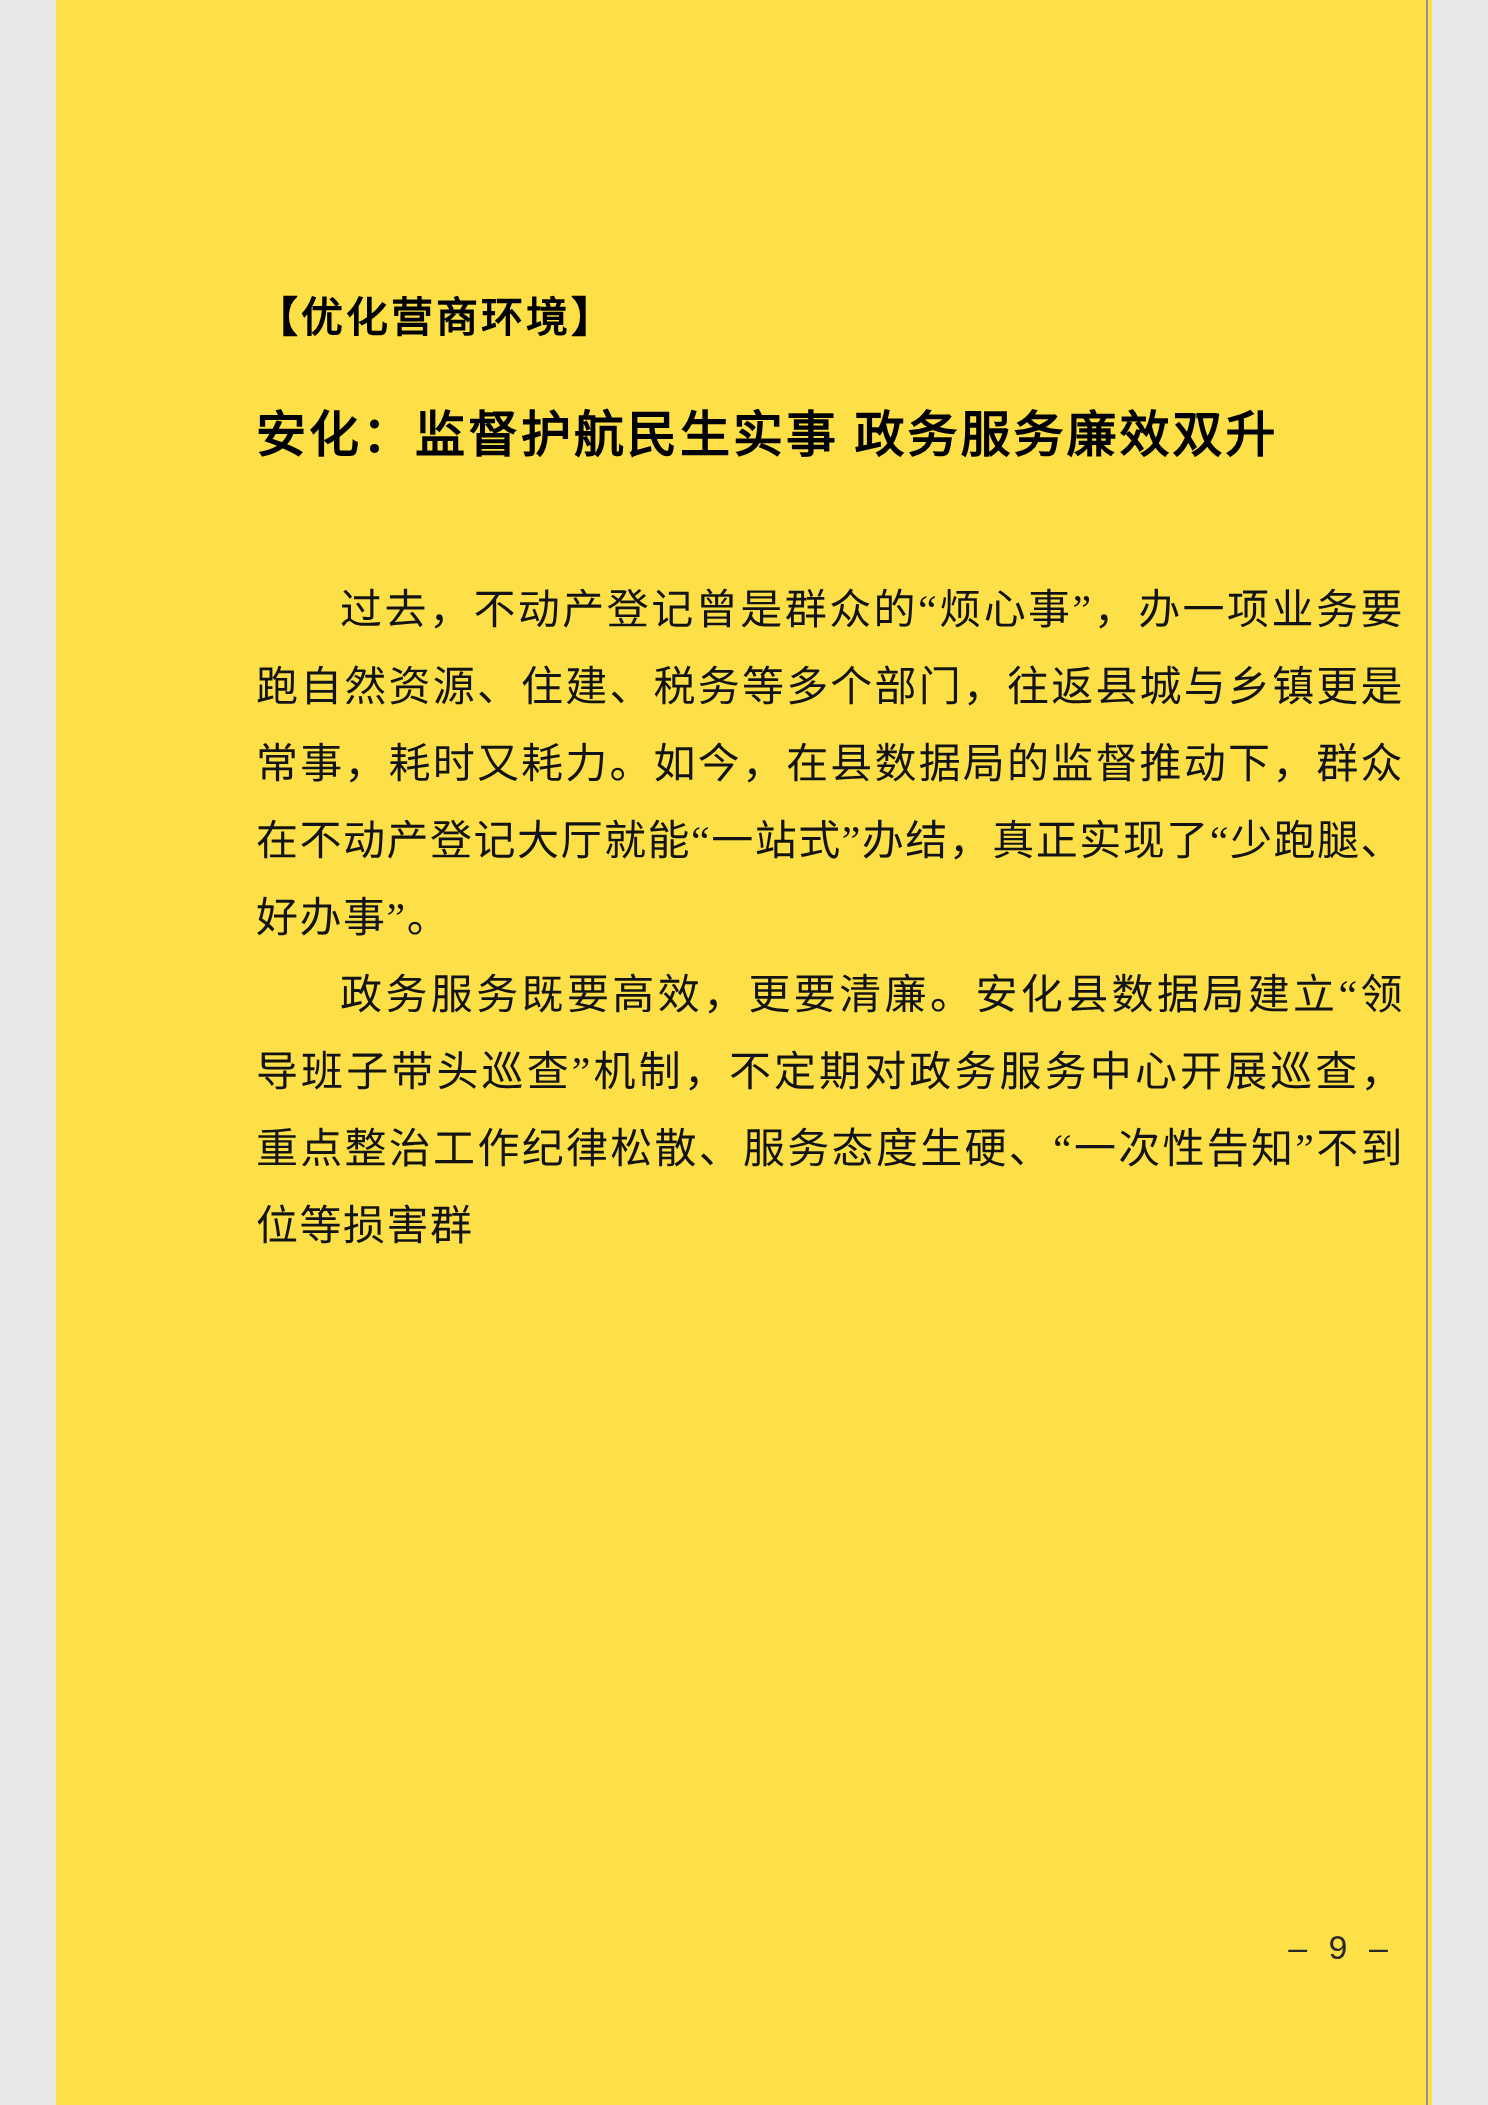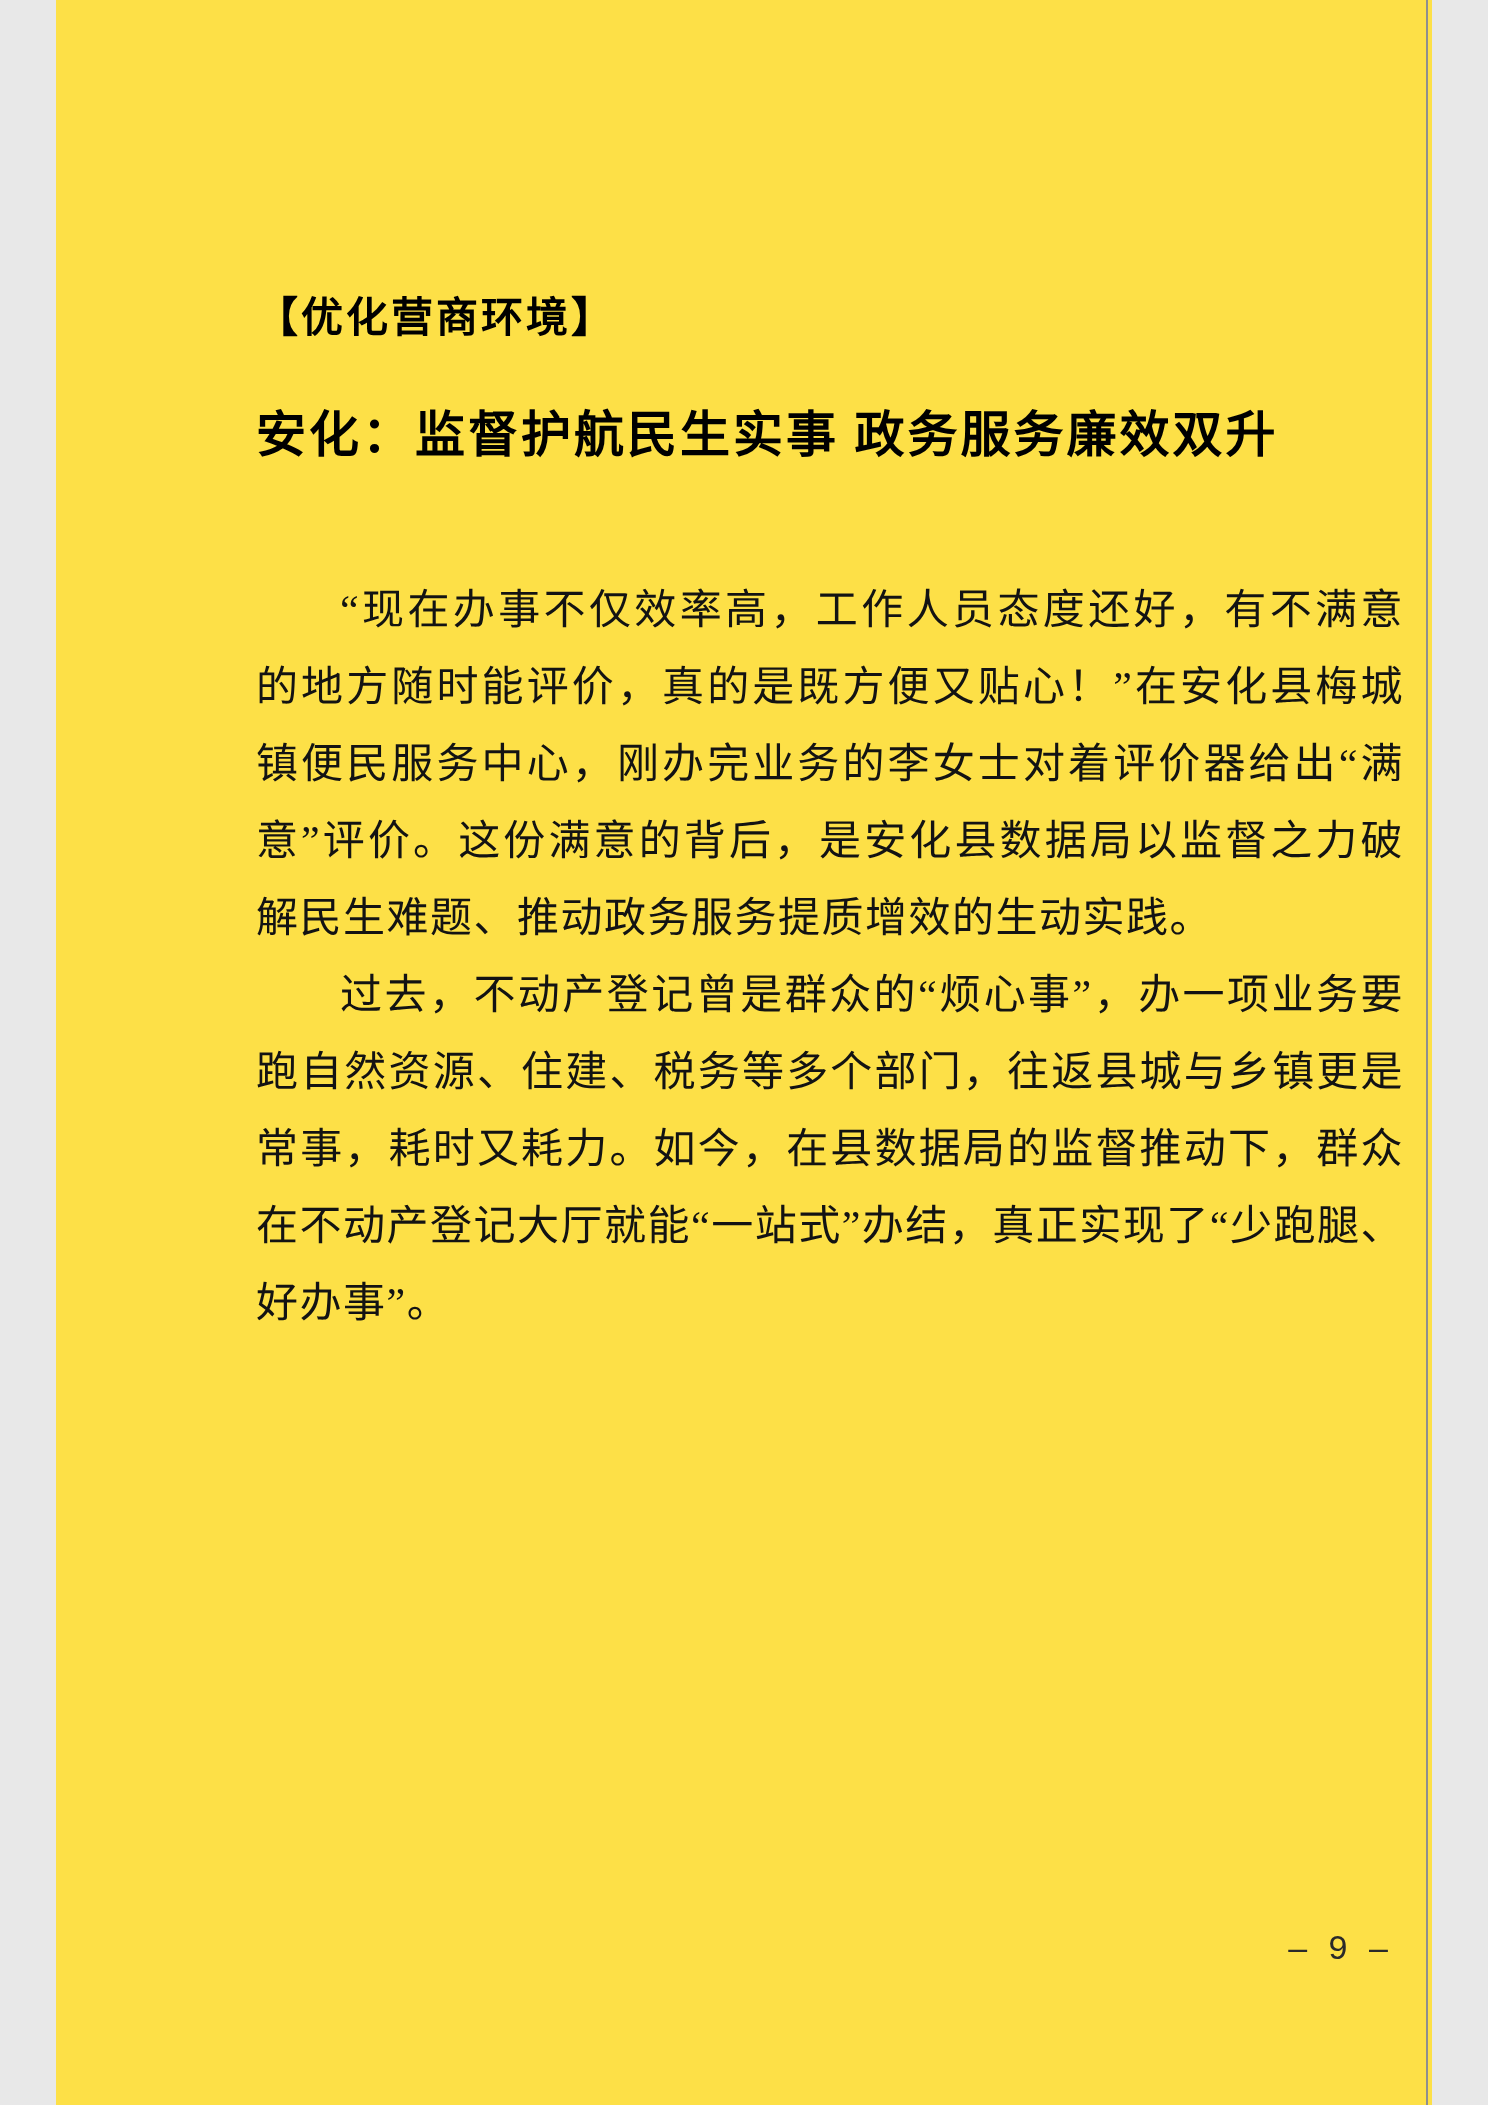--- a/index.html
+++ b/index.html
@@ -87,21 +87,21 @@
 
   <div class="edge-line"></div>
 
   <div class="content">
 
     <div class="section-header">【优化营商环境】</div>
 
     <div class="page-title">安化：监督护航民生实事 政务服务廉效双升</div>
 
     <div class="article">
-      <p>“现在办事不仅效率高，工作人员态度还好，有不满意的地方随时能评价，真的是既方便又贴心！”在安化县梅城镇便民服务中心，刚办完业务的李女士对着评价器给出“满意”评价。这份满意的背后，是安化县数据局以监督之力破解民生难题、推动政务服务提质增效的生动实践。</p>
       <p>过去，不动产登记曾是群众的“烦心事”，办一项业务要跑自然资源、住建、税务等多个部门，往返县城与乡镇更是常事，耗时又耗力。如今，在县数据局的监督推动下，群众在不动产登记大厅就能“一站式”办结，真正实现了“少跑腿、好办事”。</p>
+      <p>政务服务既要高效，更要清廉。安化县数据局建立“领导班子带头巡查”机制，不定期对政务服务中心开展巡查，重点整治工作纪律松散、服务态度生硬、“一次性告知”不到位等损害群</p>
     </div>
 
   </div>
 
   <div class="page-number">– 9 –</div>
 
 </div>
 
 </body></html>

